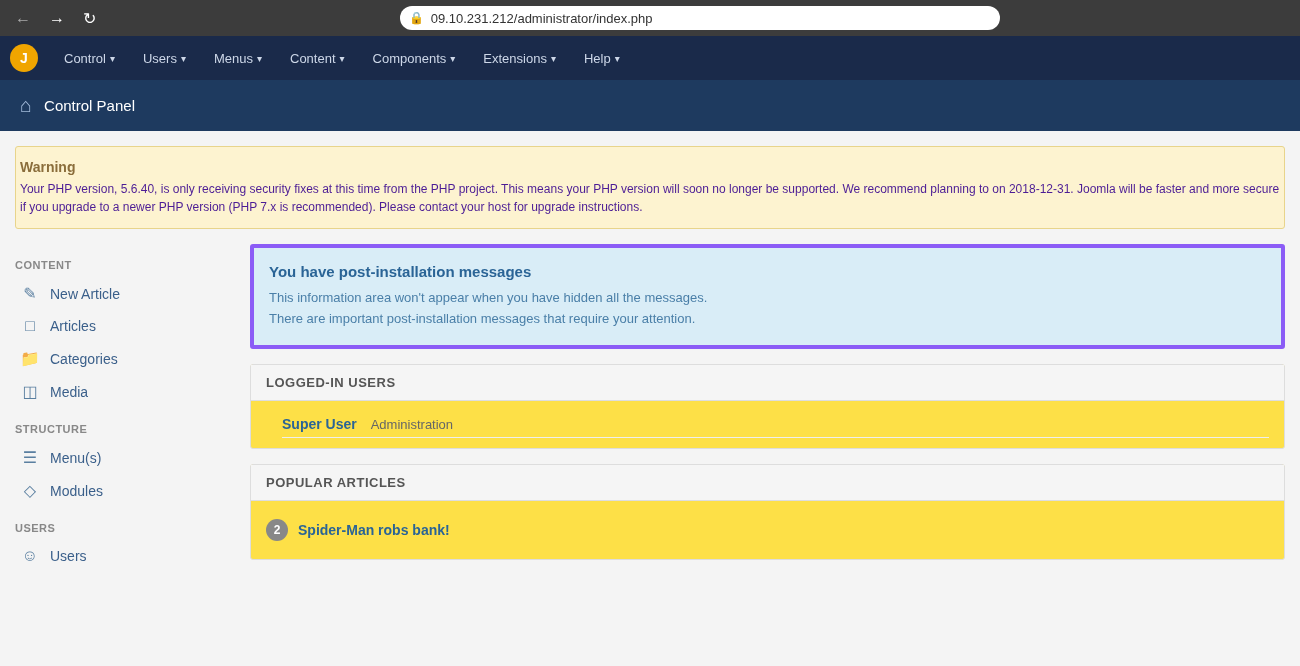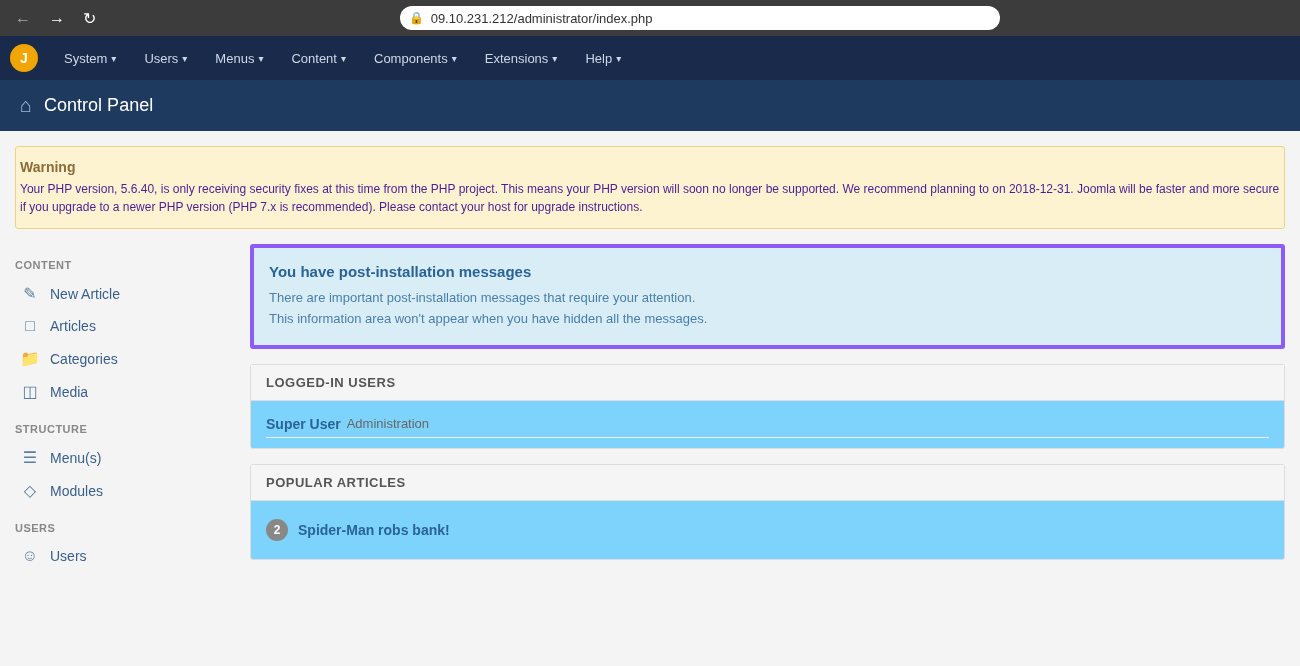--- a/index.html
+++ b/index.html
@@ -82,21 +82,21 @@
 
     
     .page-header {
       background: #1e3a5f;
       padding: 14px 20px;
       display: flex;
       align-items: center;
       gap: 12px;
     }
     .page-header-icon { color: #a0b8d8; font-size: 20px; }
-    .page-header-title { color: #fff; font-size: 18px; font-weight: normal; }
+    .page-header-title { color: #fff; font-size: 15px; font-weight: normal; }
 
     
     .warning-banner {
       background: #fdf3d0;
       border: 1px solid #e8d48b;
       margin: 15px 15px;
       padding: 12px 4px;
       border-radius: 3px;
     }
     .warning-title { color: #8a6d3b; font-weight: bold; margin-bottom: 5px; }
@@ -164,42 +164,43 @@
       border: none;
       padding: 8px 16px;
       margin-top: 12px;
       cursor: pointer;
       border-radius: 3px;
       font-size: 14px;
     }
 
     
     .panel {
-      background: #7dd3fc;
+      background: #fde047;
       border: 1px solid #ddd;
       border-radius: 3px;
       margin-bottom: 15px;
     }
     .panel-header {
       background: #f5f5f5;
       border-bottom: 1px solid #ddd;
       padding: 10px 15px;
       font-size: 13px;
       font-weight: bold;
       color: #555;
       text-transform: uppercase;
       letter-spacing: 0.5px;
     }
     .panel-body { padding: 10px 15px; }
     .logged-user {
       display: flex;
-      align-items: flex-start;
-      gap: 6px;
+      align-items: flex-end;
+      gap: 14px;
       padding: 5px 0;
       border-bottom: 1px solid #eee;
+      margin-left: 16px;
     }
     .logged-user-name {
       color: #2a6496;
       font-weight: bold;
       font-size: 14px;
     }
     .logged-user-role {
       color: #666;
       font-size: 13px;
     }
@@ -244,21 +245,21 @@
   </div>
 </div>
 
 <nav class="top-nav">
   <div class="top-nav-logo">
     <div class="joomla-logo">
       <span>J</span>
     </div>
   </div>
   <div class="nav-item">
-    <span>System</span>
+    <span>Control</span>
     <span class="nav-arrow">▾</span>
   </div>
   <div class="nav-item">
     <span>Users</span>
     <span class="nav-arrow">▾</span>
   </div>
   <div class="nav-item">
     <span>Menus</span>
     <span class="nav-arrow">▾</span>
   </div>
@@ -327,22 +328,22 @@
       <span class="sidebar-icon">☺</span>
       <span>Users</span>
     </div>
 
   </div>
 
   <div class="right-panel">
 
     <div class="post-install-box">
       <div class="post-install-title">You have post-installation messages</div>
+      <div class="post-install-text">This information area won't appear when you have hidden all the messages.</div>
       <div class="post-install-text">There are important post-installation messages that require your attention.</div>
-      <div class="post-install-text">This information area won't appear when you have hidden all the messages.</div>
     </div>
 
     <div class="panel">
       <div class="panel-header">LOGGED-IN USERS</div>
       <div class="panel-body">
         <div class="logged-user">
           <span class="logged-user-name">Super User</span>
           <span class="logged-user-role">Administration</span>
         </div>
       </div>

